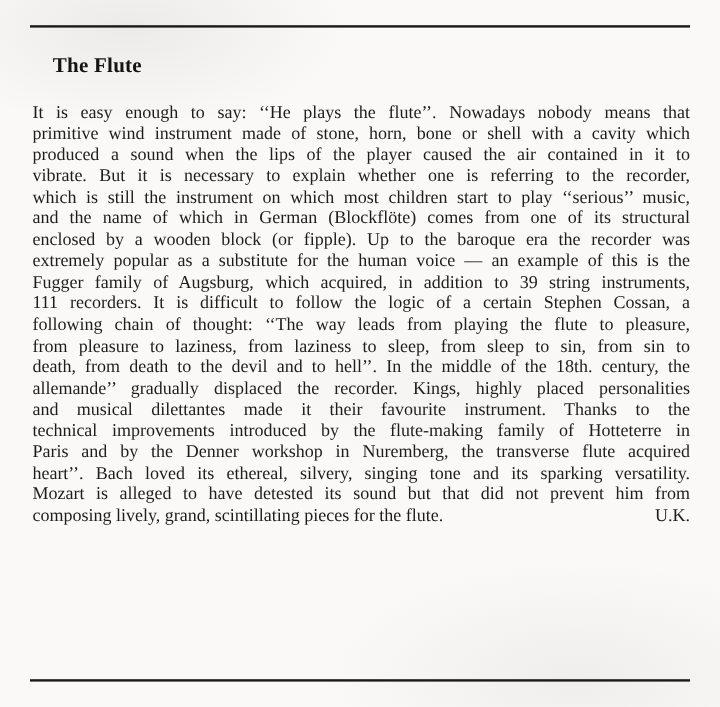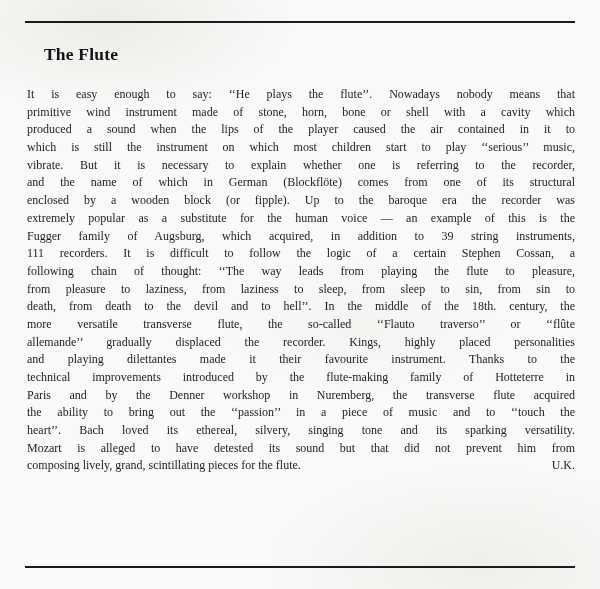--- a/index.html
+++ b/index.html
@@ -36,21 +36,21 @@
     font-size: 17.5px;
     font-weight: bold;
     letter-spacing: 0.2px;
     color: #141414;
   }
   .article-body {
     position: absolute;
     left: 27px;
     top: 86px;
     width: 548px;
-    font-size: 12px;
+    font-size: 15px;
     line-height: 17.7px;
     color: #1c1c1c;
   }
   .pline {
     text-align: justify;
     text-align-last: justify;
     height: 17.7px;
     overflow: hidden;
   }
   .lastline {
@@ -65,36 +65,34 @@
 
 <div class="rule rule-top"></div>
 
 <h1 class="article-title">The Flute</h1>
 
 <div class="article-body">
   <div>
       <div class="pline">It is easy enough to say: ‘‘He plays the flute’’. Nowadays nobody means that</div>
       <div class="pline">primitive wind instrument made of stone, horn, bone or shell with a cavity which</div>
       <div class="pline">produced a sound when the lips of the player caused the air contained in it to</div>
+      <div class="pline">vibrate. But it is necessary to explain whether one is referring to the recorder,</div>
       <div class="pline">which is still the instrument on which most children start to play ‘‘serious’’ music,</div>
-      <div class="pline">vibrate. But it is necessary to explain whether one is referring to the recorder,</div>
       <div class="pline">and the name of which in German (Blockflöte) comes from one of its structural</div>
       <div class="pline">enclosed by a wooden block (or fipple). Up to the baroque era the recorder was</div>
       <div class="pline">extremely popular as a substitute for the human voice — an example of this is the</div>
       <div class="pline">Fugger family of Augsburg, which acquired, in addition to 39 string instruments,</div>
       <div class="pline">111 recorders. It is difficult to follow the logic of a certain Stephen Cossan, a</div>
       <div class="pline">following chain of thought: ‘‘The way leads from playing the flute to pleasure,</div>
       <div class="pline">from pleasure to laziness, from laziness to sleep, from sleep to sin, from sin to</div>
       <div class="pline">death, from death to the devil and to hell’’. In the middle of the 18th. century, the</div>
-      <div class="pline">more versatile transverse flute, the so-called ‘‘Flauto traverso’’ or ‘‘flûte</div>
       <div class="pline">allemande’’ gradually displaced the recorder. Kings, highly placed personalities</div>
-      <div class="pline">and playing dilettantes made it their favourite instrument. Thanks to the</div>
+      <div class="pline">and musical dilettantes made it their favourite instrument. Thanks to the</div>
       <div class="pline">technical improvements introduced by the flute-making family of Hotteterre in</div>
       <div class="pline">Paris and by the Denner workshop in Nuremberg, the transverse flute acquired</div>
-      <div class="pline">the ability to bring out the ‘‘passion’’ in a piece of music and to ‘‘touch the</div>
       <div class="pline">heart’’. Bach loved its ethereal, silvery, singing tone and its sparking versatility.</div>
       <div class="pline">Mozart is alleged to have detested its sound but that did not prevent him from</div>
     </div>
   <div class="lastline">
     <span>composing lively, grand, scintillating pieces for the flute.</span>
     <span>U.K.</span>
   </div>
 </div>
 
 <div class="rule rule-bottom"></div>

